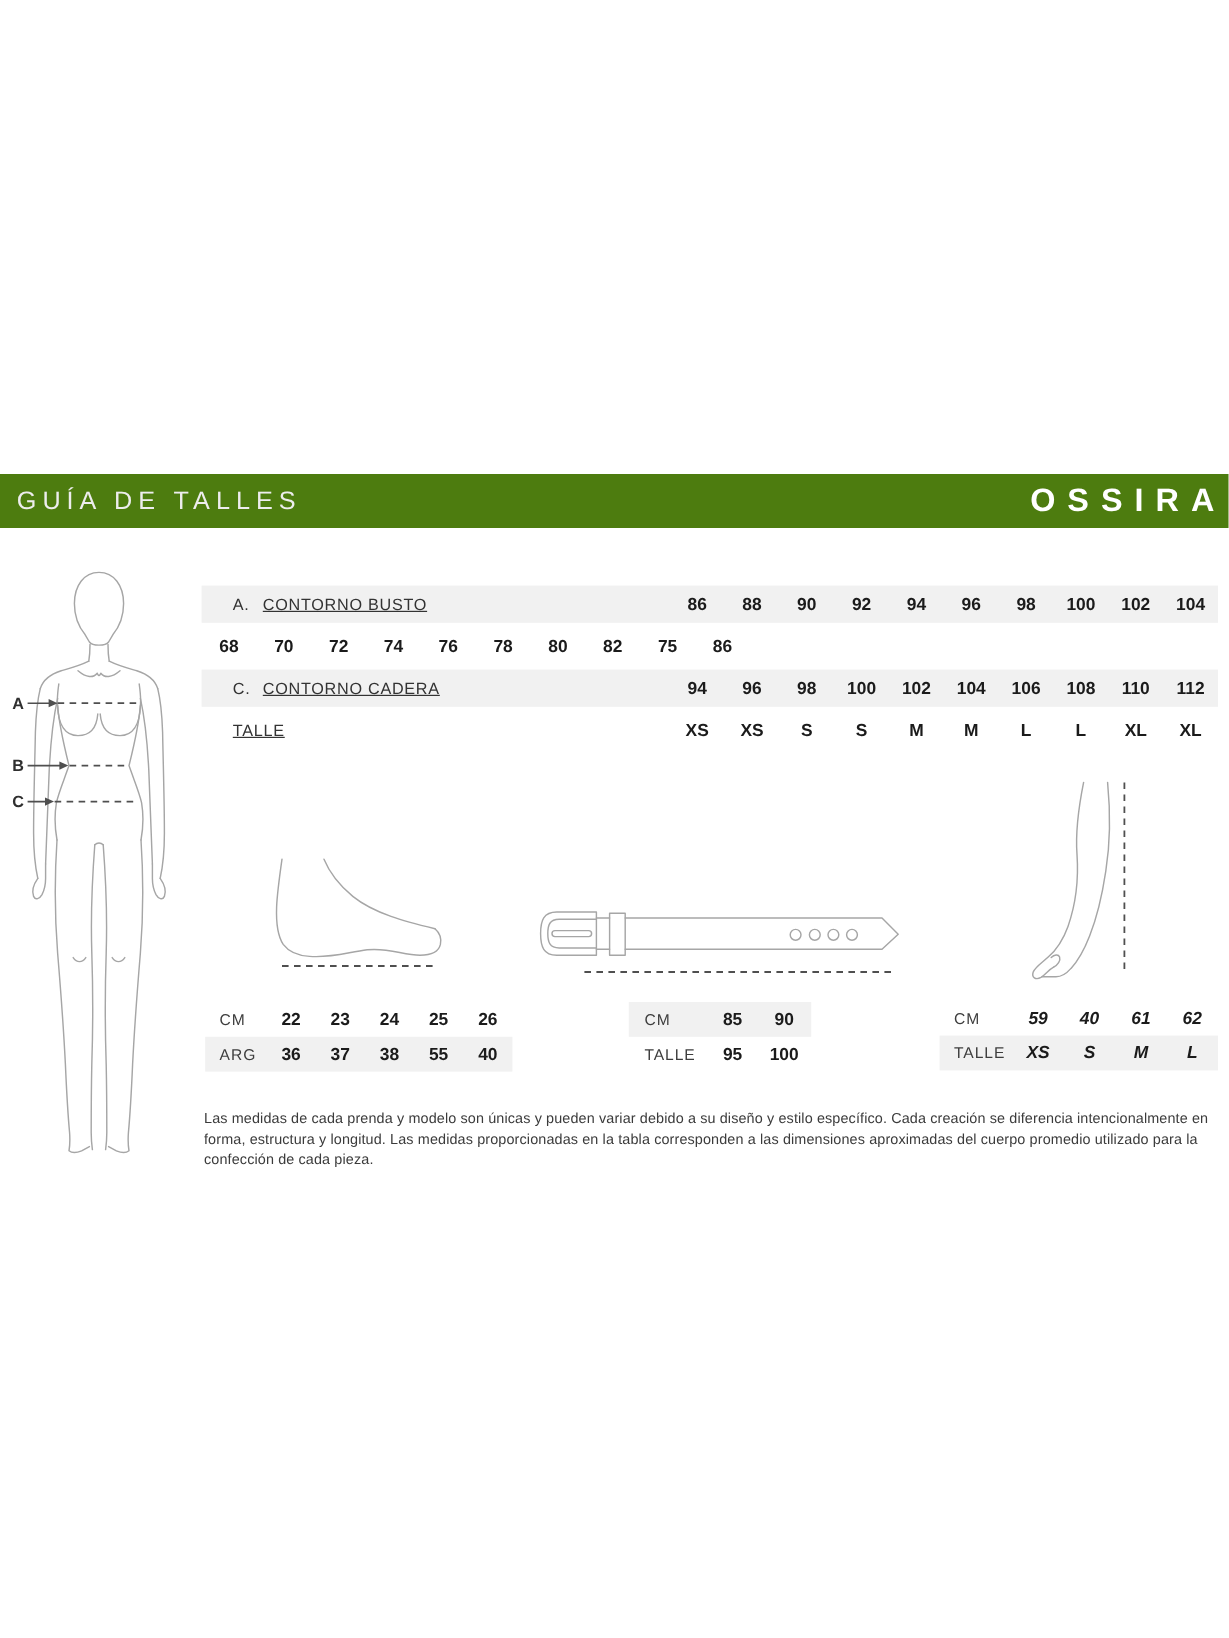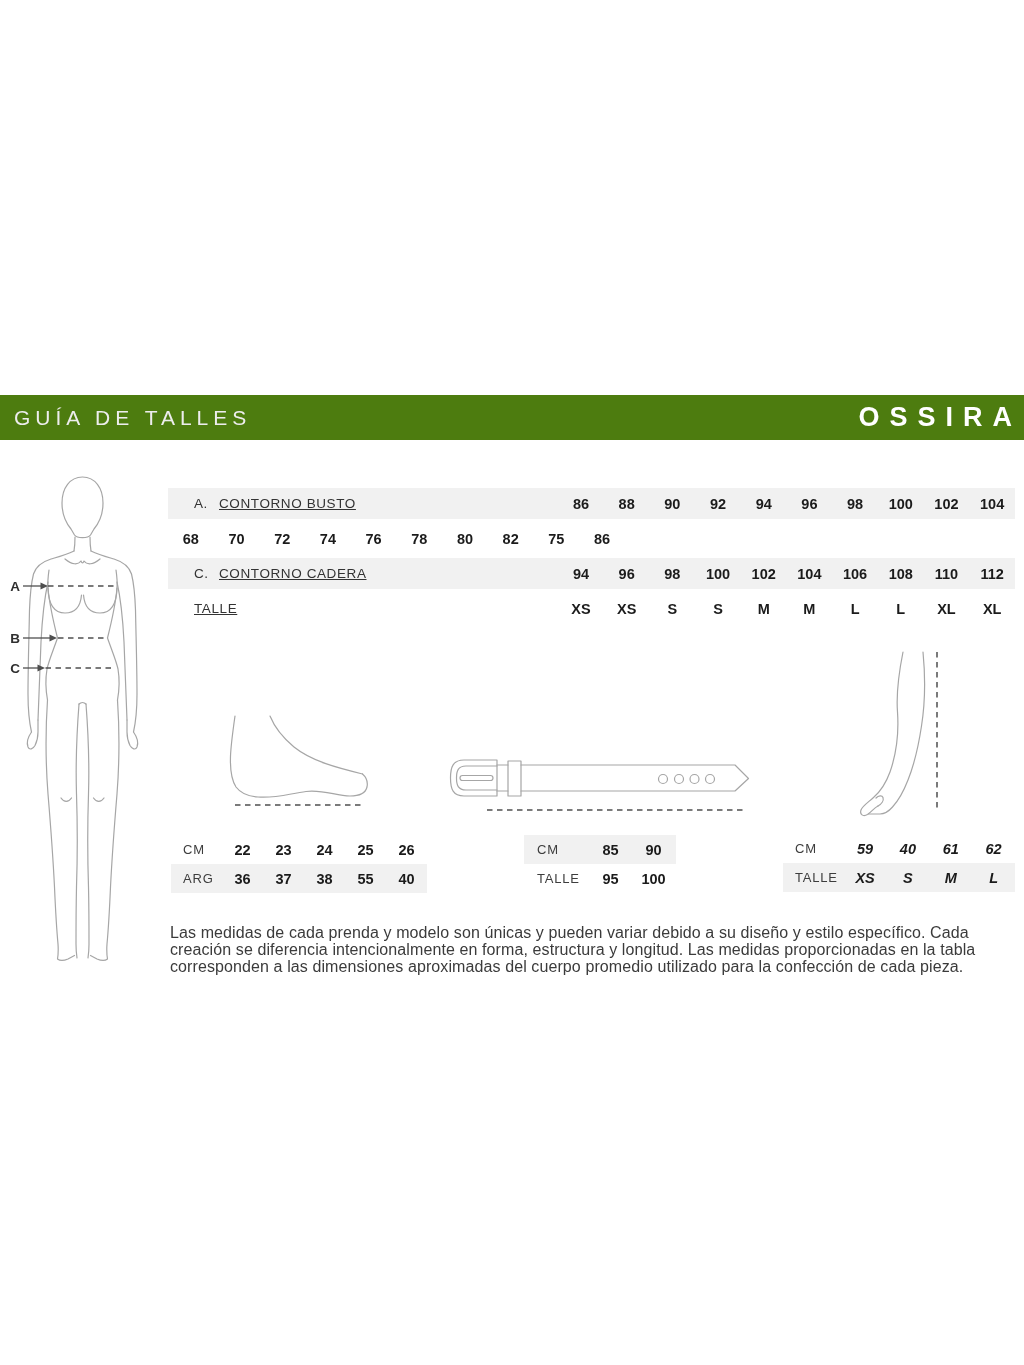--- a/index.html
+++ b/index.html
@@ -53,21 +53,21 @@
   .fig-arm{position:absolute;left:855px;top:648px;width:90px;height:170px;}
   svg{display:block;}
   .sketch{stroke:#a6a6a6;stroke-width:1.2;fill:none;stroke-linecap:round;stroke-linejoin:round;}
   .dash{stroke:#4f4f4f;stroke-width:1.5;fill:none;stroke-dasharray:5.5 4.5;}
   .arrow{stroke:#4f4f4f;stroke-width:1.3;fill:none;}
   .arrowhead{fill:#4f4f4f;stroke:none;}
   .figlabel{font-family:"Liberation Sans",sans-serif;font-size:13.5px;font-weight:700;fill:#2f2f2f;}
   
   .disclaimer{
     position:absolute;left:170px;top:924px;width:852px;
-    font-size:16px;line-height:17px;color:#3b3b3b;letter-spacing:0.1px;
+    font-size:12px;line-height:17px;color:#3b3b3b;letter-spacing:0.1px;
     margin:0;
   }
 </style>
 </head>
 <body>
 
 <div class="page">
 
   <header class="topbar">
     <div class="topbar-title">GUÍA DE TALLES</div>

